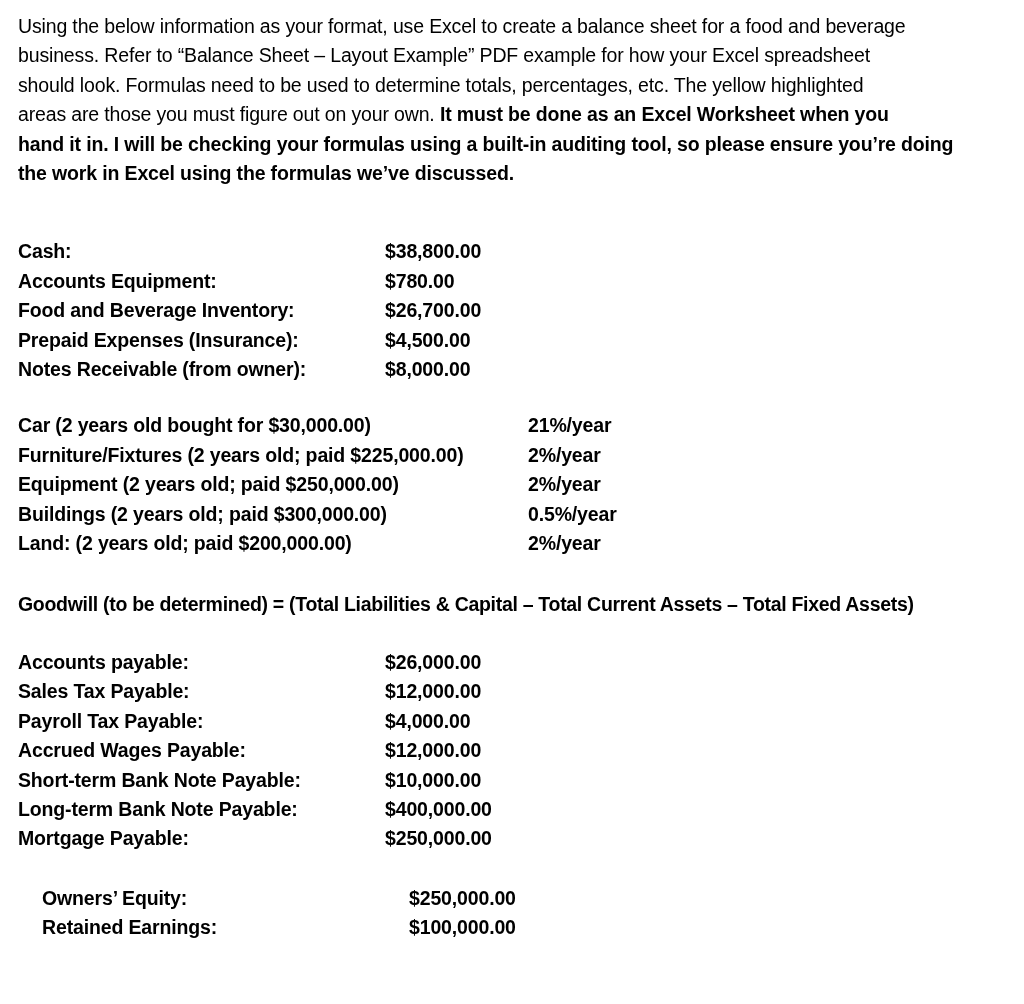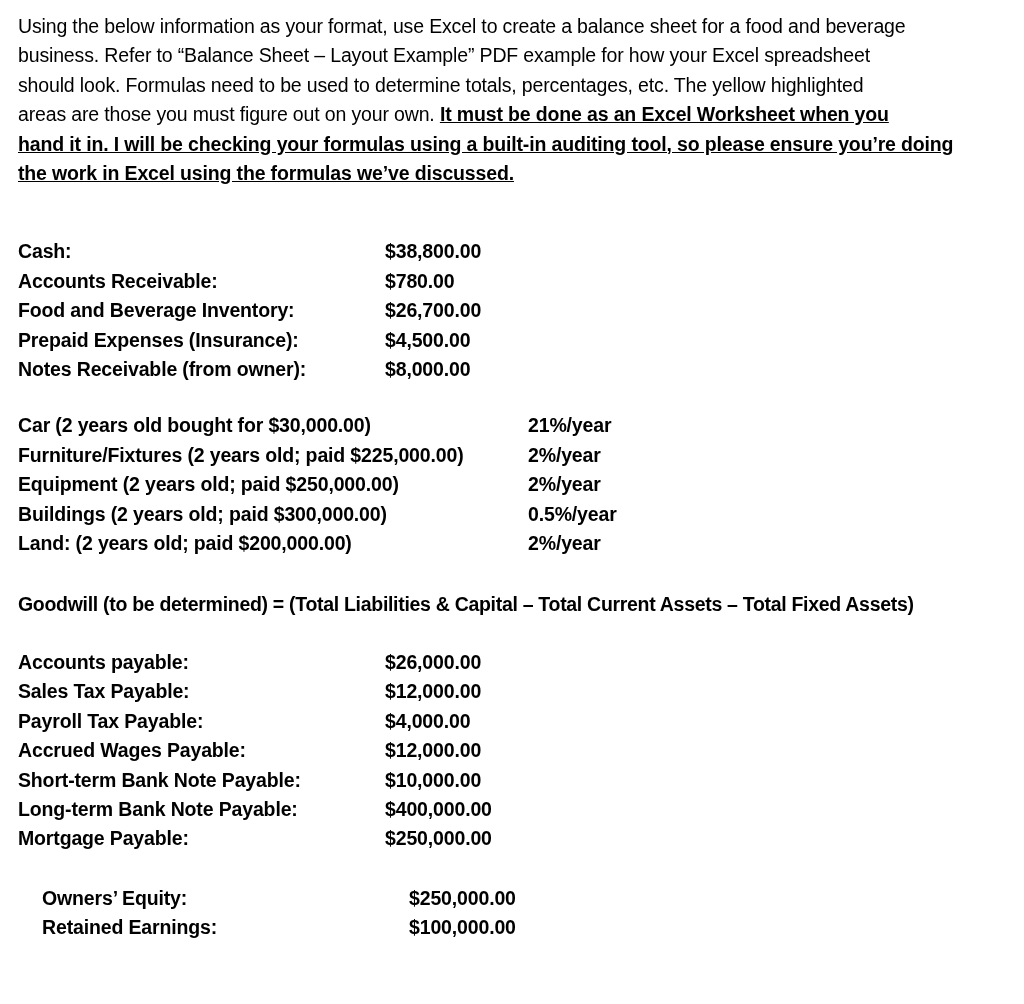--- a/index.html
+++ b/index.html
@@ -16,21 +16,21 @@
     font-size: 19.5px;
     letter-spacing: -0.15px;
   }
   .page {
     padding: 12px 12px 0 18px;
   }
   .line {
     line-height: 29.4px;
     white-space: nowrap;
   }
-  .b { font-weight: 700; text-decoration: underline; }
+  .b { font-weight: 700; }
   .row {
     display: flex;
     line-height: 29.4px;
     font-weight: 700;
     white-space: nowrap;
   }
   .label      { flex: 0 0 367px; width: 367px; }
   .label-wide { flex: 0 0 510px; width: 510px; }
   .value      { flex: 0 0 auto; }
   .sec-current { margin-top: 49px; }
@@ -58,21 +58,21 @@
     <div class="line"><span></span><span class="b">hand it in. I will be checking your formulas using a built-in auditing tool, so please ensure you’re doing</span></div>
     <div class="line"><span></span><span class="b">the work in Excel using the formulas we’ve discussed.</span></div>
   </div>
 
   <div class="sec-current">
     <div class="row">
         <span class="label">Cash:</span>
         <span class="value">$38,800.00</span>
       </div>
     <div class="row">
-        <span class="label">Accounts Receivable:</span>
+        <span class="label">Accounts Equipment:</span>
         <span class="value">$780.00</span>
       </div>
     <div class="row">
         <span class="label">Food and Beverage Inventory:</span>
         <span class="value">$26,700.00</span>
       </div>
     <div class="row">
         <span class="label">Prepaid Expenses (Insurance):</span>
         <span class="value">$4,500.00</span>
       </div>

